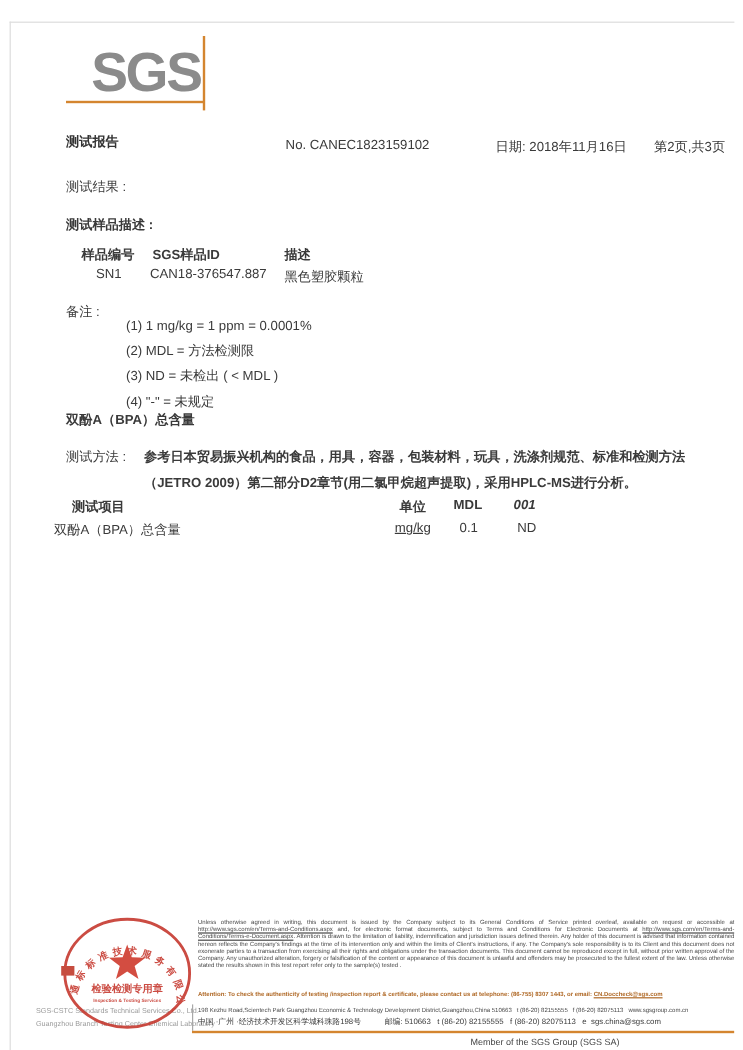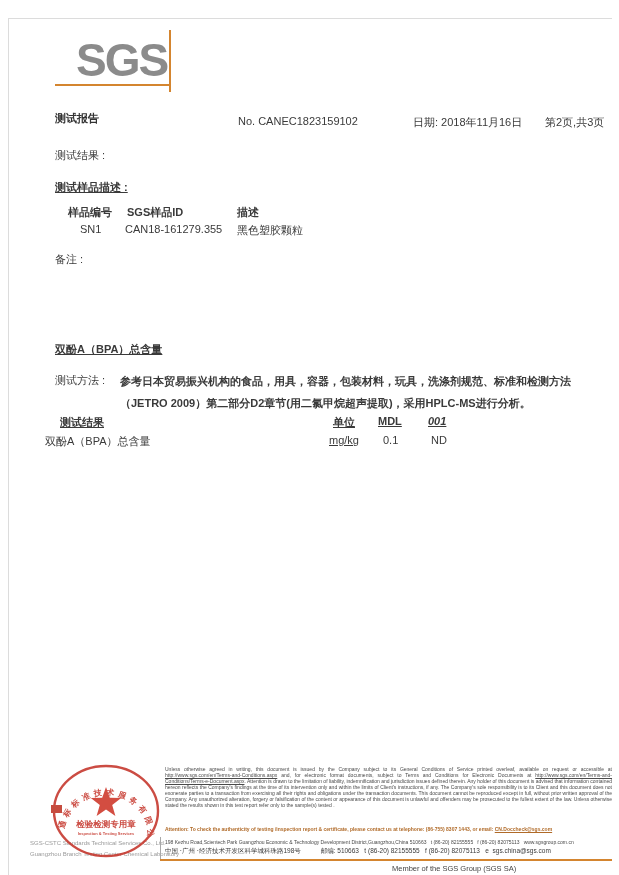--- a/index.html
+++ b/index.html
@@ -12,21 +12,21 @@
   
   .logo-text{font-size:46px;font-weight:bold;color:#8b8b8b;letter-spacing:-2px;line-height:1;}
   .orange-hline{background:#d4852f;height:2px;}
   .orange-vline{background:#d4852f;width:2px;}
   
   .doc-title{font-size:11px;font-weight:bold;color:#333;}
   .hdr{font-size:11px;color:#3a3a3a;padding-left:33px;}
   
   .t11{font-size:11px;color:#3a3a3a;}
   .bold{font-weight:bold;}
-  .uline{text-decoration:underline;}
+  .uline{}
   .italic{font-style:italic;}
   .note-line{font-size:11px;line-height:21px;white-space:pre;}
   .method{font-size:11px;line-height:22px;}
   
   .legal{font-size:5px;line-height:6px;color:#4a4a4a;text-align:justify;}
   .legal a{color:#4a4a4a;text-decoration:underline;}
   .attn{font-size:5px;line-height:6px;color:#b06a28;font-weight:bold;}
   .attn .em{text-decoration:underline;}
   .labname{font-size:6px;line-height:11px;color:#9a9a9a;white-space:pre;}
   .addr1{font-size:5px;color:#4a4a4a;white-space:pre;}
@@ -51,32 +51,38 @@
   <div class="abs hdr" style="left:512px;top:115px;">第2页,共3页</div>
 
   <div class="abs t11" style="left:55px;top:148px;">测试结果 :</div>
 
   <div class="abs t11 bold uline" style="left:55px;top:180px;">测试样品描述 :</div>
   <div class="abs" style="left:55px;top:205px;width:400px;height:40px;">
     <span class="abs t11 bold" style="left:13px;top:0;">样品编号</span>
     <span class="abs t11 bold" style="left:72px;top:0;">SGS样品ID</span>
     <span class="abs t11 bold" style="left:182px;top:0;">描述</span>
     <span class="abs t11" style="left:25px;top:18px;">SN1</span>
-    <span class="abs t11" style="left:70px;top:18px;">CAN18-161279.355</span>
+    <span class="abs t11" style="left:70px;top:18px;">CAN18-376547.887</span>
     <span class="abs t11" style="left:182px;top:18px;">黑色塑胶颗粒</span>
   </div>
 
   <div class="abs t11" style="left:55px;top:252px;">备注 :</div>
+  <div class="abs" style="left:105px;top:262px;">
+    <div class="note-line">(1) 1 mg/kg = 1 ppm = 0.0001%</div>
+    <div class="note-line">(2) MDL = 方法检测限</div>
+    <div class="note-line">(3) ND = 未检出 ( &lt; MDL )</div>
+    <div class="note-line">(4) "-" = 未规定</div>
+  </div>
 
   <div class="abs t11 bold uline" style="left:55px;top:342px;">双酚A（BPA）总含量</div>
   <div class="abs t11" style="left:55px;top:373px;">测试方法 :</div>
   <div class="abs method" style="left:120px;top:370px;width:478px;font-weight:bold;">参考日本贸易振兴机构的食品，用具，容器，包装材料，玩具，洗涤剂规范、标准和检测方法（JETRO 2009）第二部分D2章节(用二氯甲烷超声提取)，采用HPLC-MS进行分析。</div>
 
   <div class="abs" style="left:45px;top:415px;width:550px;height:40px;">
-    <span class="abs t11 bold uline" style="left:15px;top:0;">测试结果</span>
+    <span class="abs t11 bold uline" style="left:15px;top:0;">测试项目</span>
     <span class="abs t11 bold uline" style="left:288px;top:0;">单位</span>
     <span class="abs t11 bold uline" style="left:333px;top:0;">MDL</span>
     <span class="abs t11 bold uline italic" style="left:383px;top:0;">001</span>
     <span class="abs t11" style="left:0;top:19px;">双酚A（BPA）总含量</span>
     <span class="abs t11" style="left:284px;top:19px;text-decoration:underline;">mg/kg</span>
     <span class="abs t11" style="left:338px;top:19px;text-align:right;">0.1</span>
     <span class="abs t11" style="left:386px;top:19px;">ND</span>
   </div>
 
   <div class="abs legal" style="left:165px;top:766px;width:447px;"><span>Unless otherwise agreed in writing, this document is issued by the Company subject to its General Conditions of Service printed overleaf, available on request or accessible at </span><a>http://www.sgs.com/en/Terms-and-Conditions.aspx</a><span> and, for electronic format documents, subject to Terms and Conditions for Electronic Documents at </span><a>http://www.sgs.com/en/Terms-and-Conditions/Terms-e-Document.aspx</a><span>. Attention is drawn to the limitation of liability, indemnification and jurisdiction issues defined therein. Any holder of this document is advised that information contained hereon reflects the Company's findings at the time of its intervention only and within the limits of Client's instructions, if any. The Company's sole responsibility is to its Client and this document does not exonerate parties to a transaction from exercising all their rights and obligations under the transaction documents. This document cannot be reproduced except in full, without prior written approval of the Company. Any unauthorized alteration, forgery or falsification of the content or appearance of this document is unlawful and offenders may be prosecuted to the fullest extent of the law. Unless otherwise stated the results shown in this test report refer only to the sample(s) tested .</span></div>

